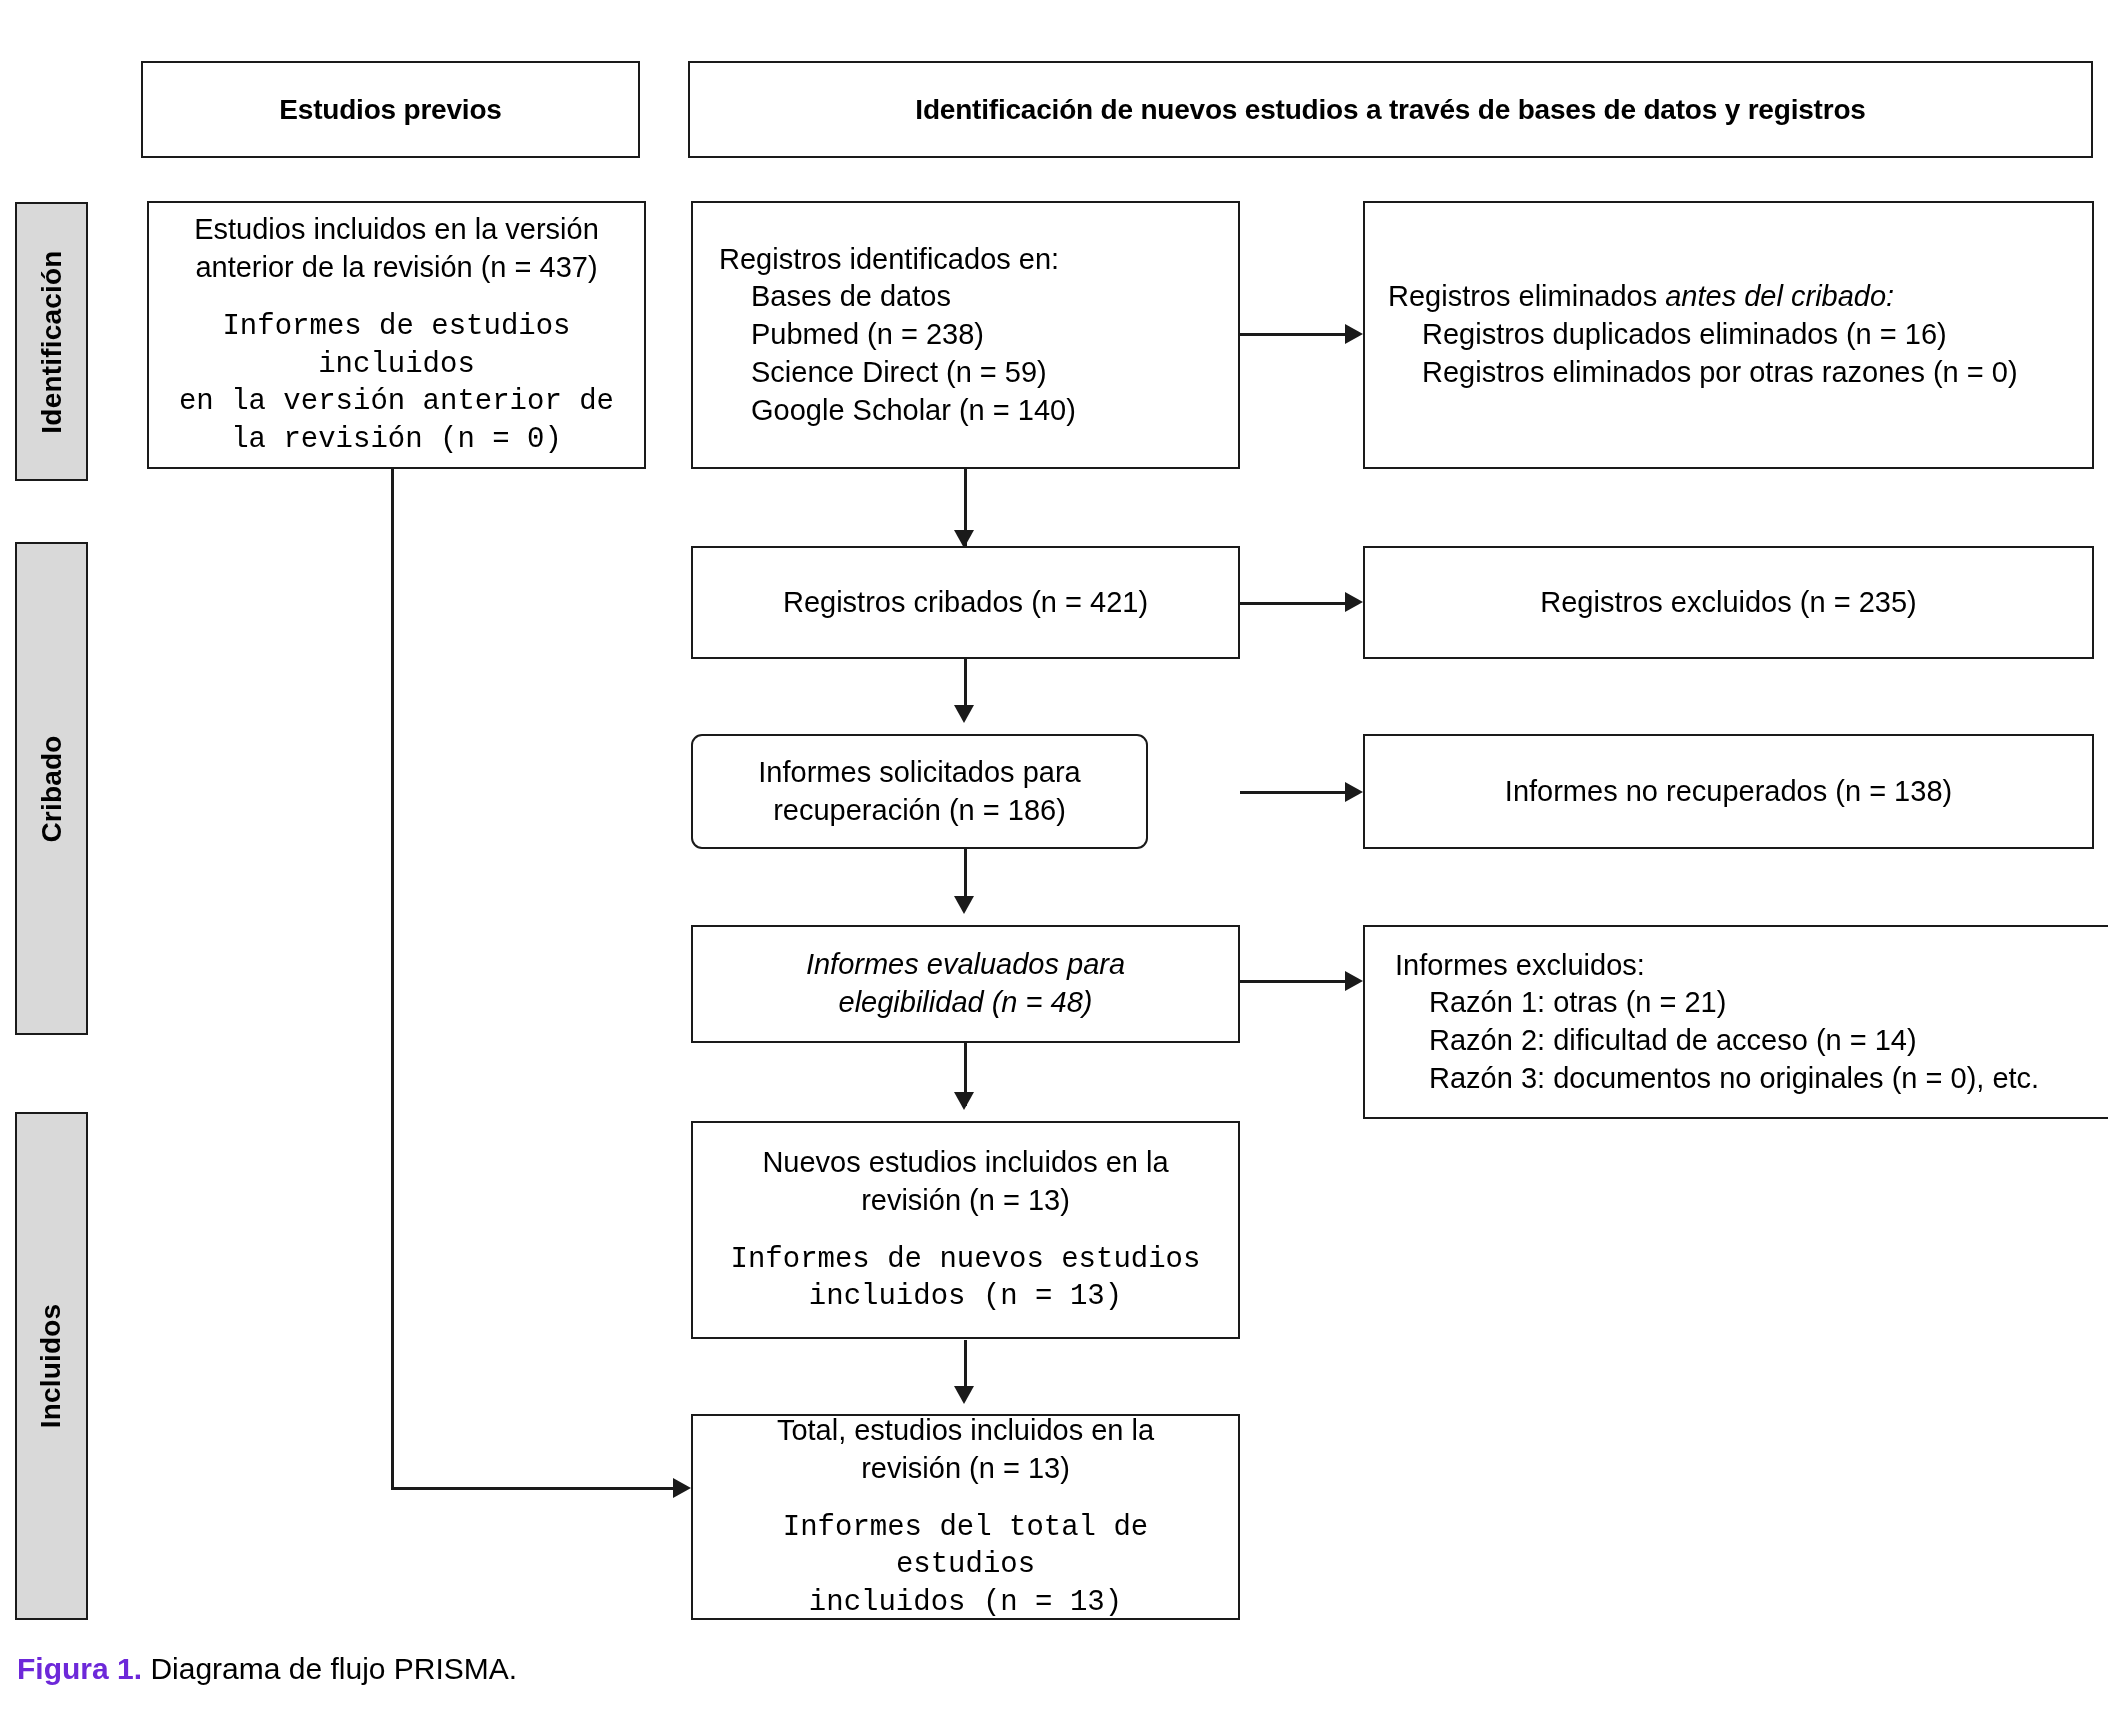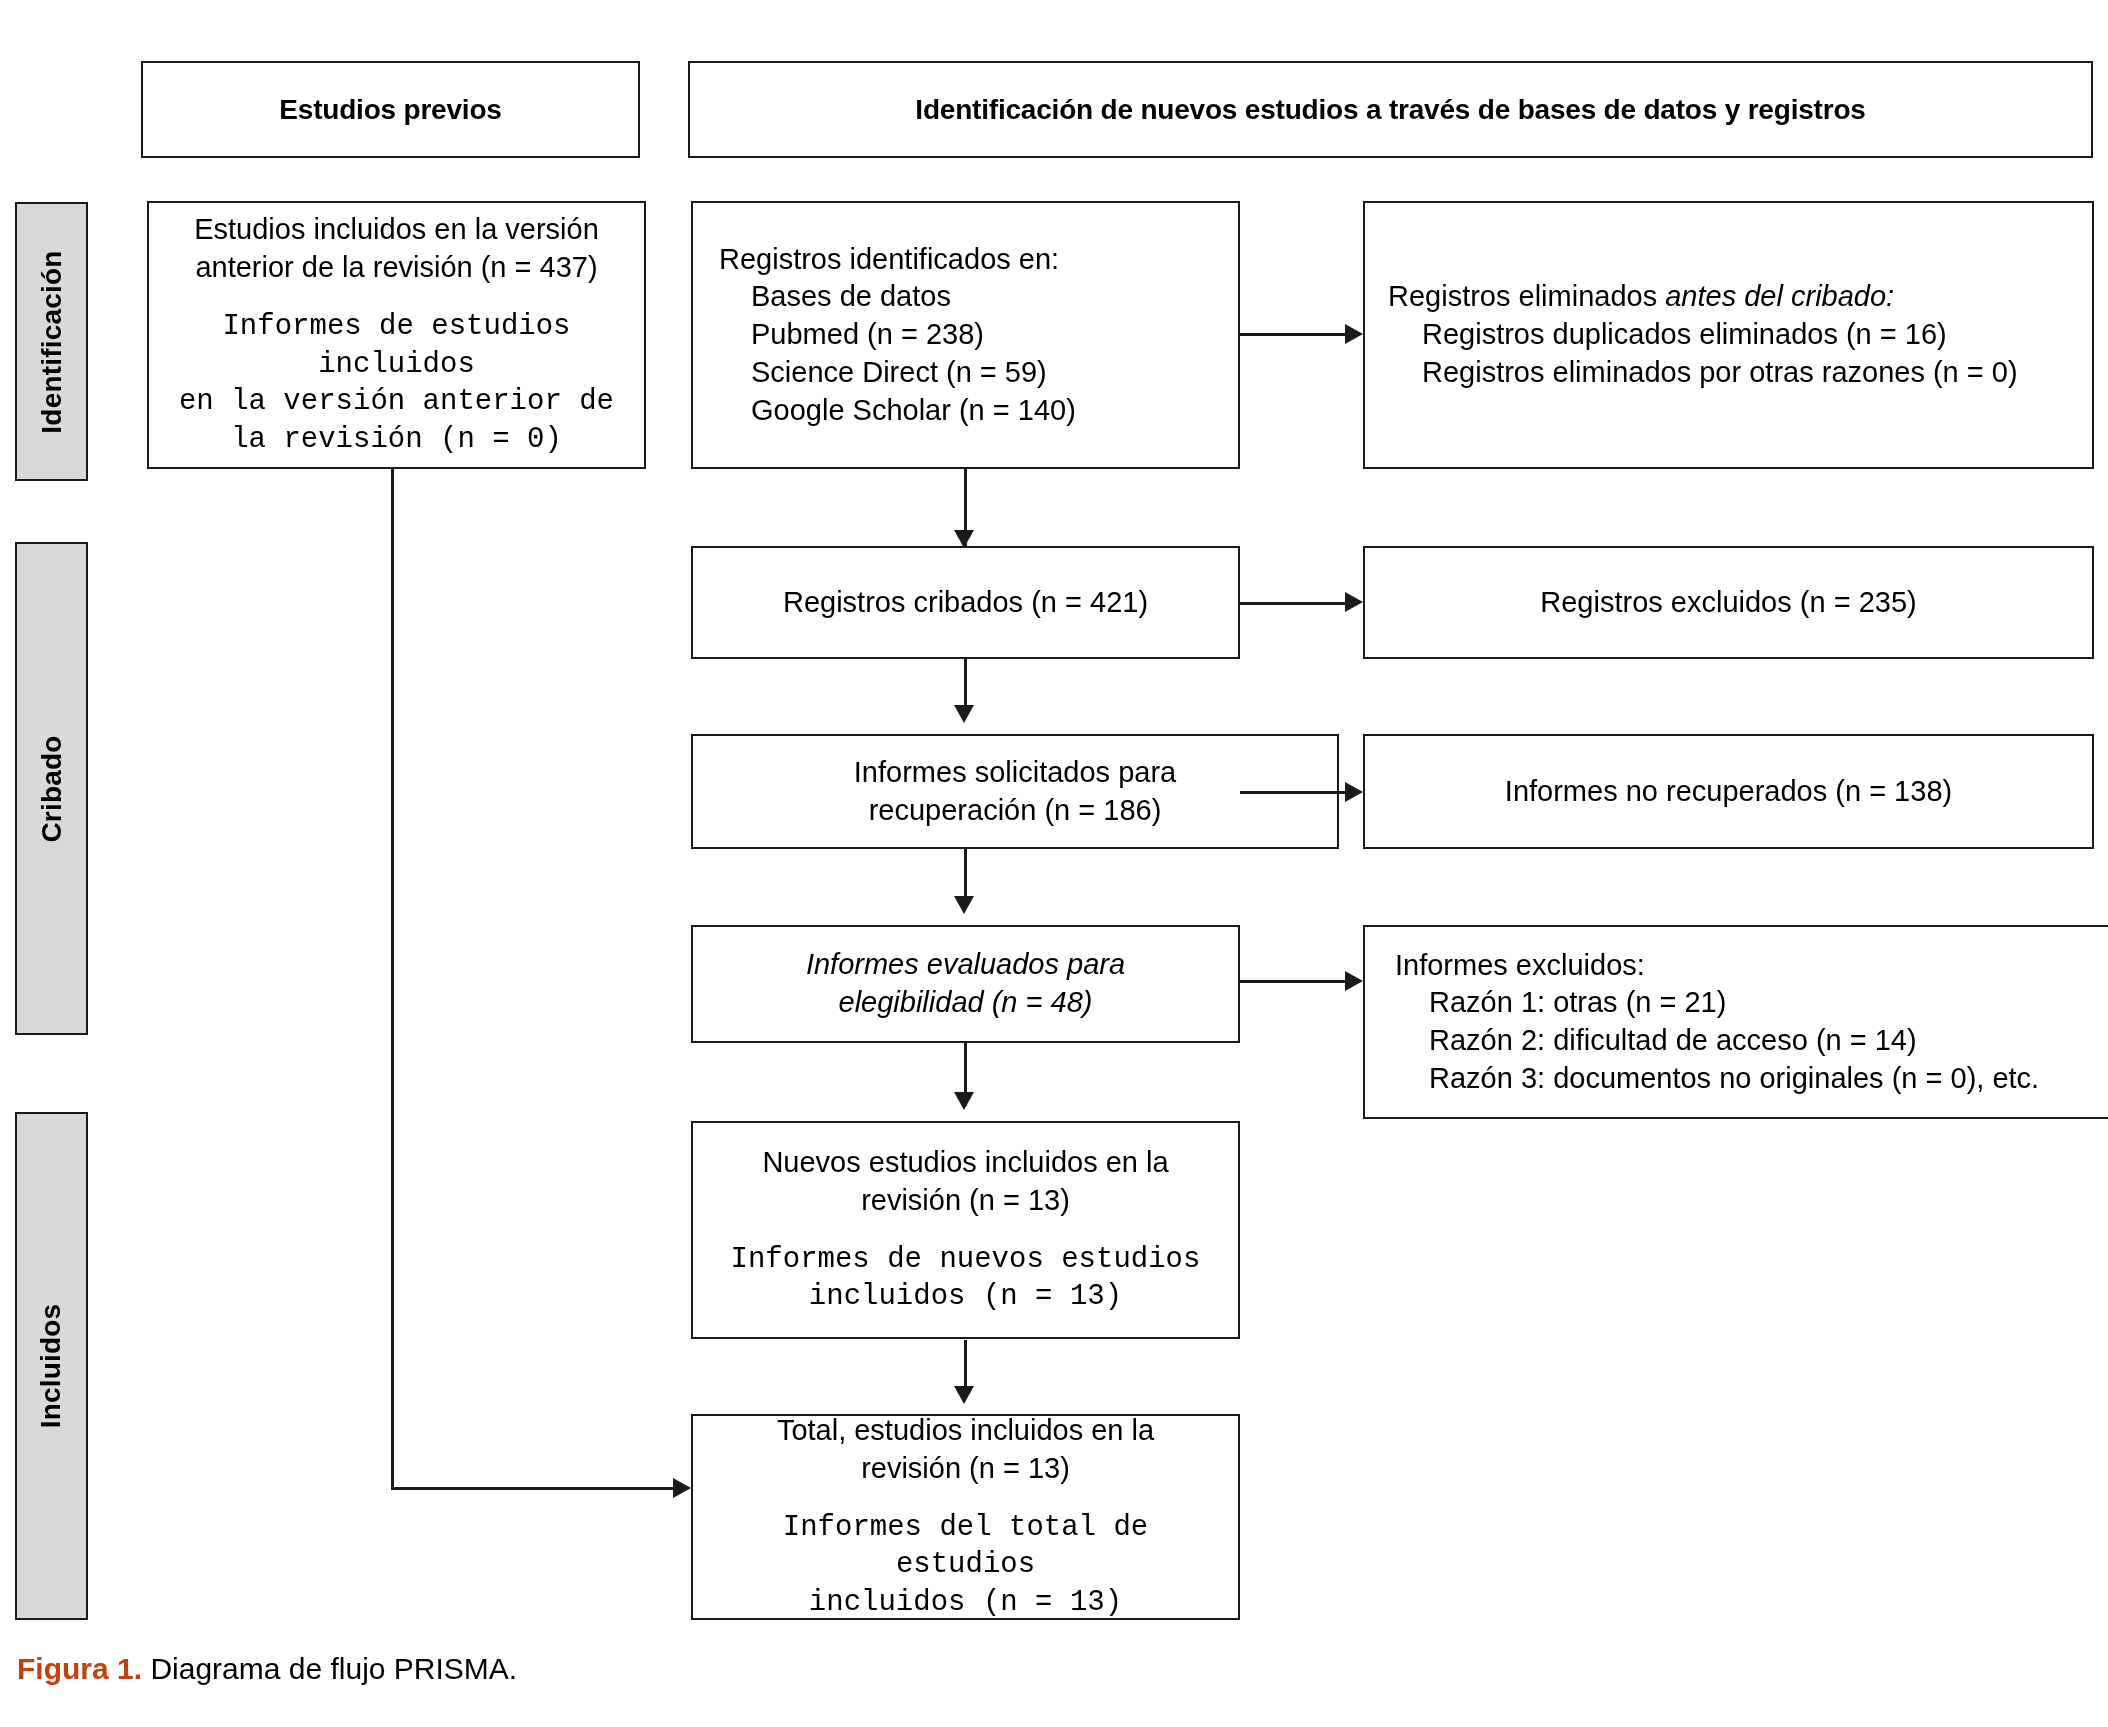--- a/index.html
+++ b/index.html
@@ -101,21 +101,21 @@
 
   
   #caption {
     position: absolute;
     left: 17px;
     top: 1652px;
     font-size: 30px;
     white-space: nowrap;
   }
   #caption .figno {
-    color: #c2410c;
+    color: #6d28d9;
     font-weight: bold;
   }
 </style>
 </head>
 <body>
 
 <div id="page">
 
   <div class="stage" style="left:15px; top:202px; width:73px; height:279px;">
     <span>Identificación</span>
@@ -174,21 +174,21 @@
   <div class="box box-center" style="left:1363px; top:546px; width:731px; height:113px; padding:0 19px;">
     <div class="ln">Registros excluidos (n = 235)</div>
   </div>
 
   <div class="hline" style="left:1240px; top:602px; width:105px;"></div>
   <div class="arrow-right" style="left:1345px; top:592px;"></div>
 
   <div class="vline" style="left:964px; top:659px; height:58px;"></div>
   <div class="arrow-right" style="left:955px; top:704px; transform:rotate(90deg);"></div>
 
-  <div class="box box-center" style="left:691px; top:734px; width:648px; height:115px; padding:0 6px;">
+  <div class="box box-center" style="left:691px; top:734px; width:457px; height:115px; padding:0 6px;border-radius:11px;">
     <div class="ln">Informes solicitados para</div>
     <div class="ln">recuperación (n = 186)</div>
   </div>
 
   <div class="box box-center" style="left:1363px; top:734px; width:731px; height:115px; padding:0 19px;">
     <div class="ln">Informes no recuperados (n = 138)</div>
   </div>
 
   <div class="hline" style="left:1240px; top:791px; width:105px;"></div>
   <div class="arrow-right" style="left:1345px; top:782px;"></div>

